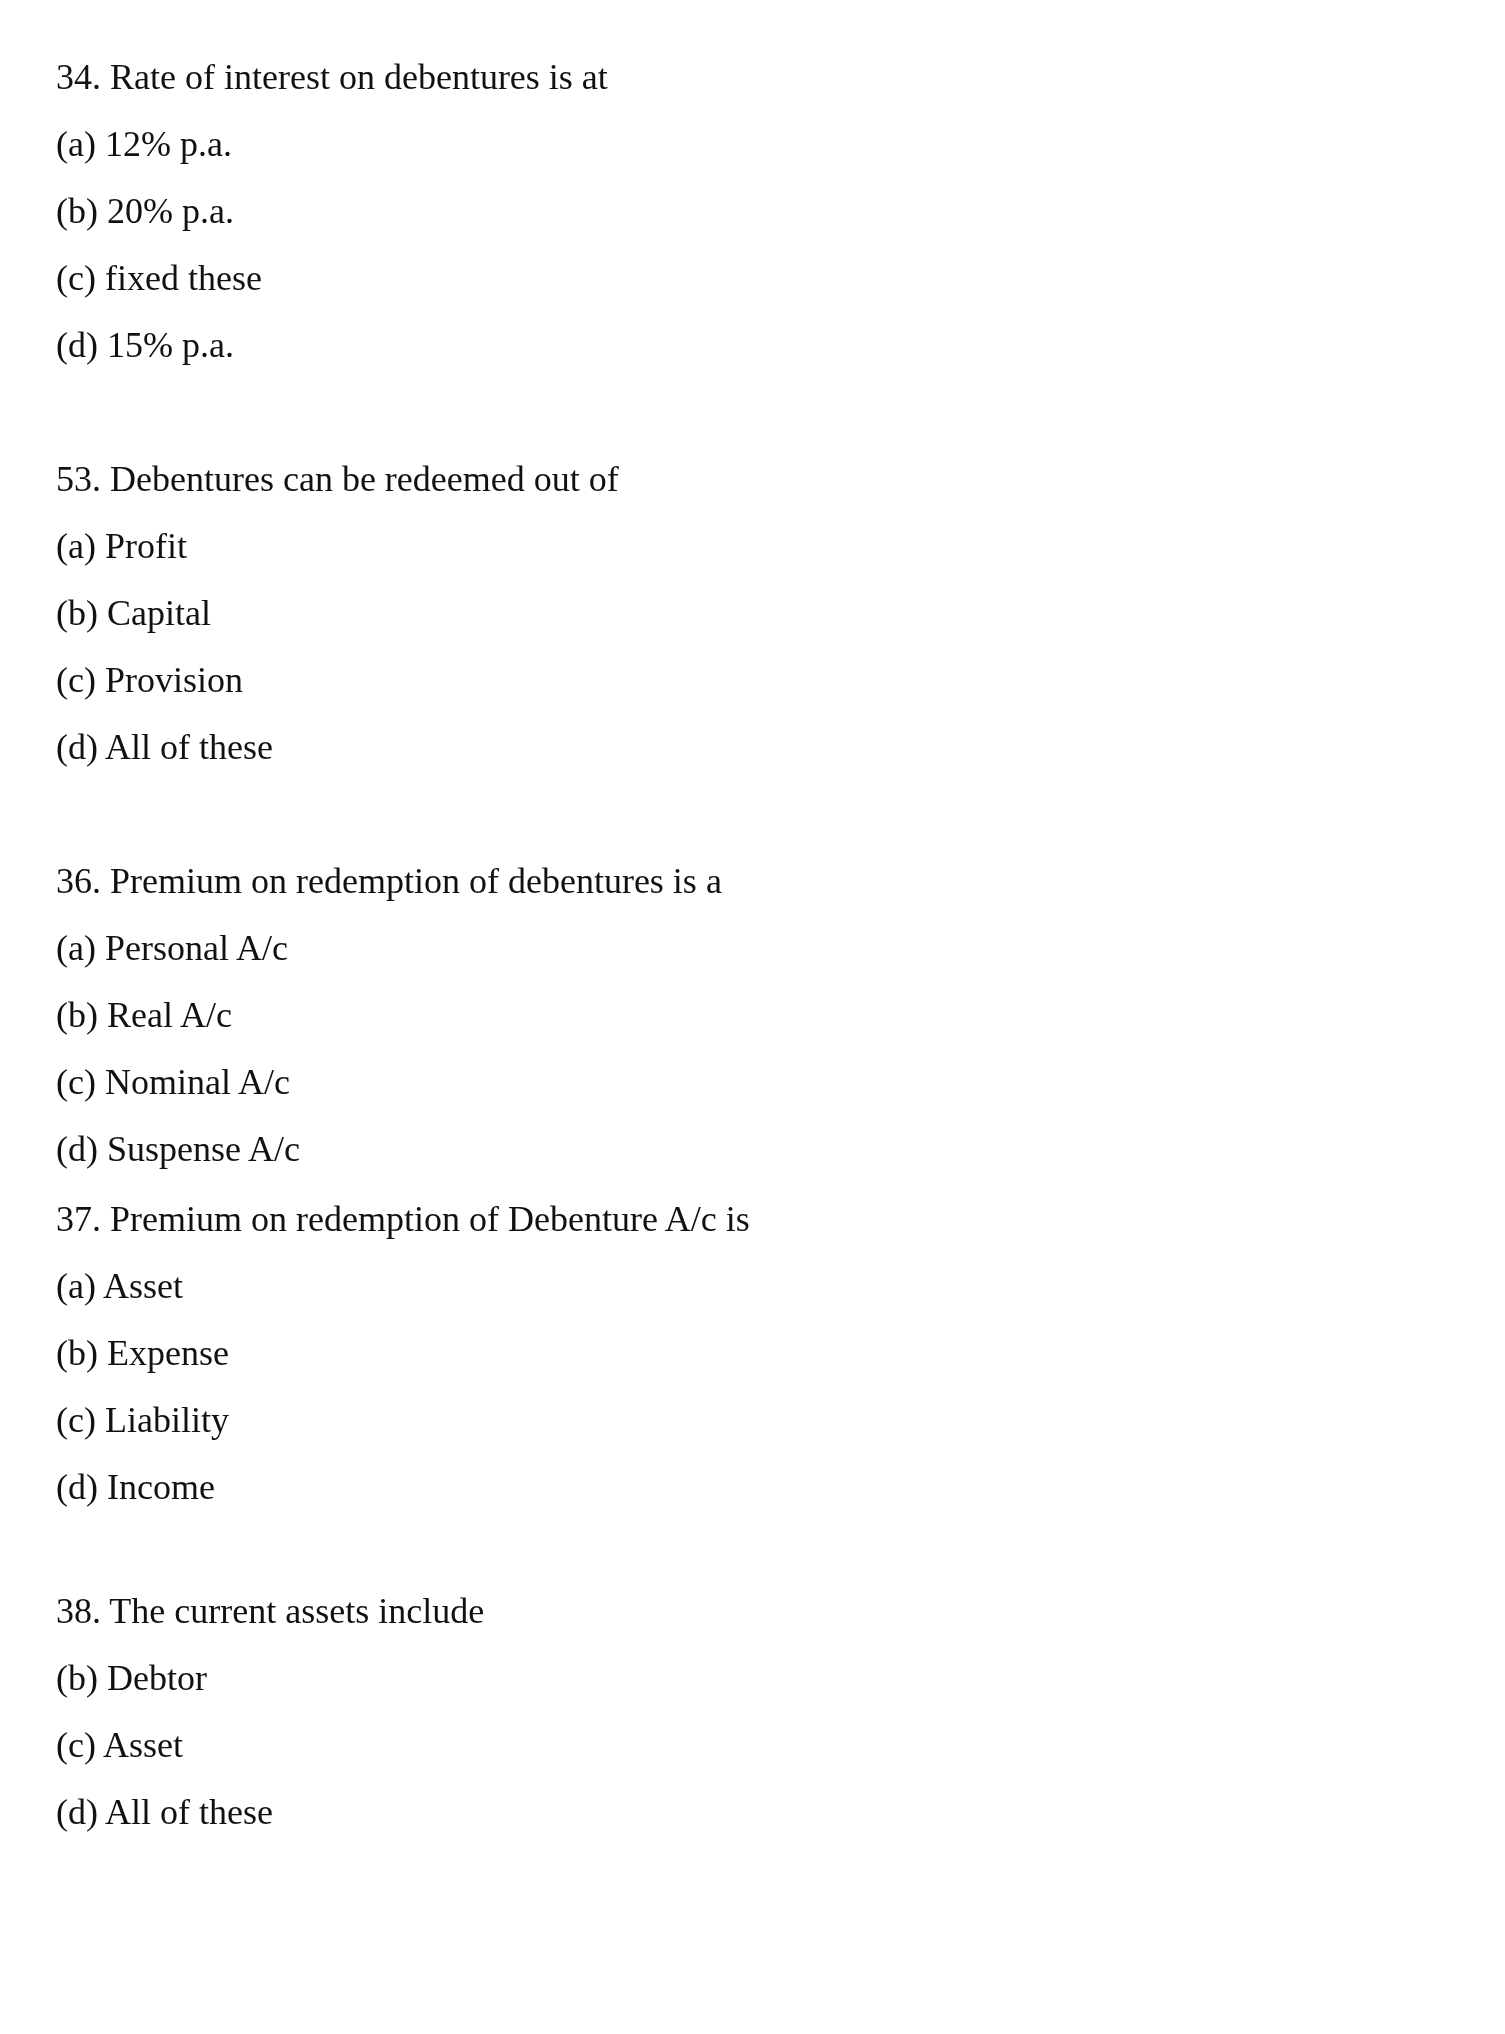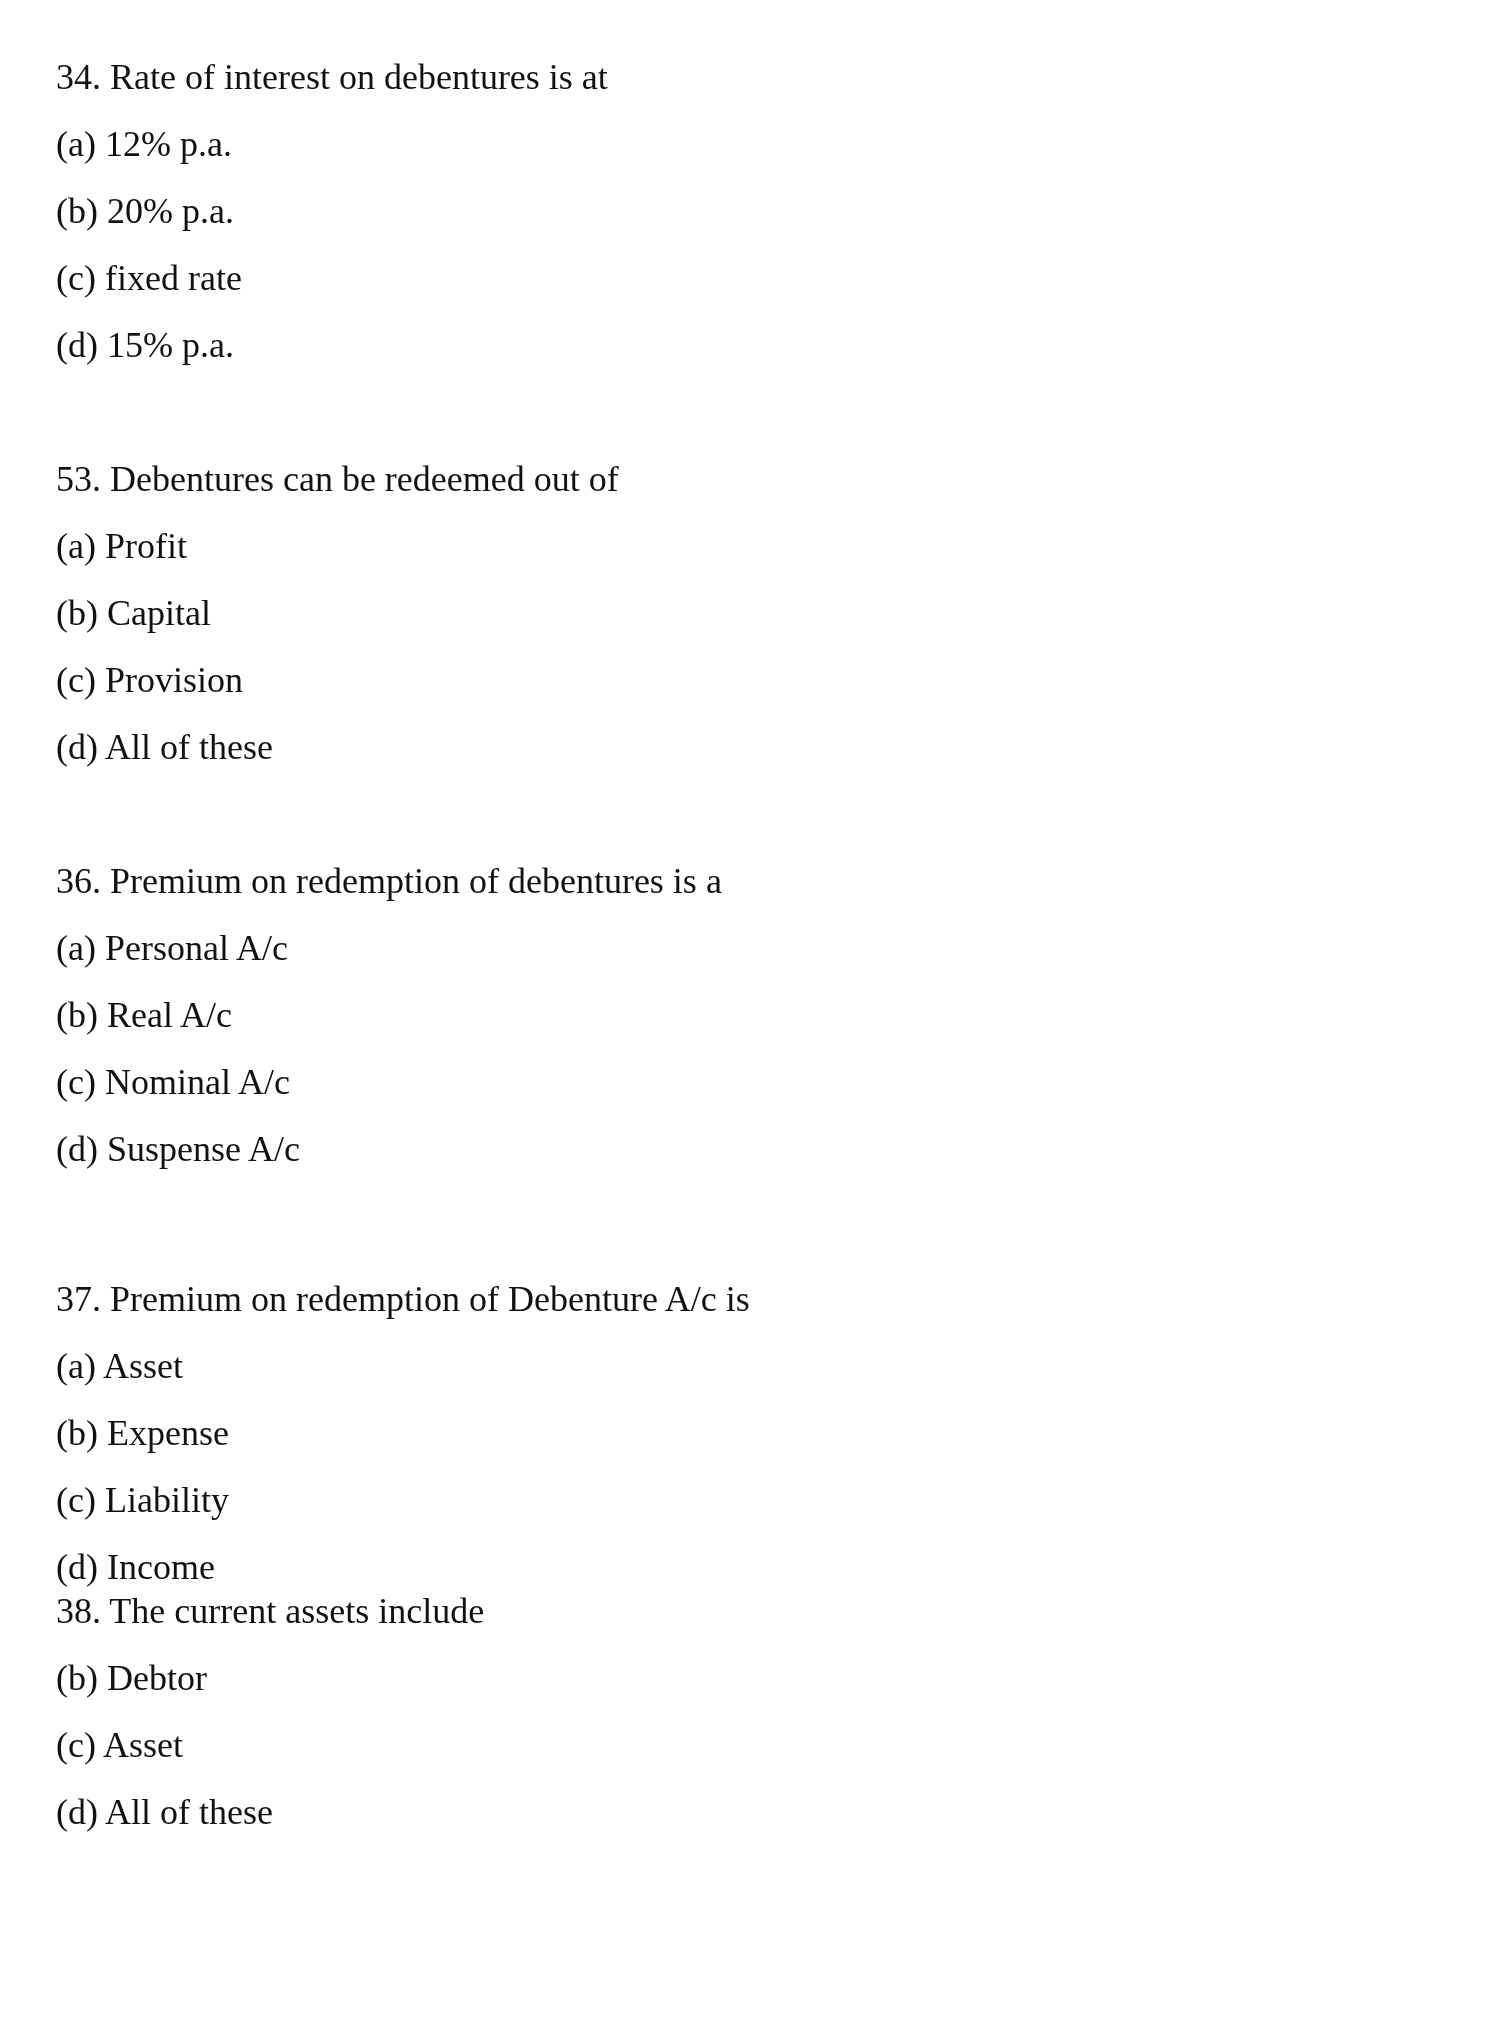--- a/index.html
+++ b/index.html
@@ -36,41 +36,41 @@
       position: relative;
     }
     .line span.txt {
       position: absolute;
       left: 0;
       bottom: 0;
     }
     .q1 { top: 36px; }
     .q2 { top: 438px; }
     .q3 { top: 840px; }
-    .q4 { top: 1258px; }
+    .q4 { top: 1178px; }
     .q5 { top: 1570px; }
     .line .txt { display: inline-block; transform: translateY(-8px); }
   </style>
 </head>
 <body>
 
 <div class="page">
 
   <div class="question q1">
     <div class="line">
         <span class="txt">34. Rate of interest on debentures is at</span>
       </div>
     <div class="line">
         <span class="txt">(a) 12% p.a.</span>
       </div>
     <div class="line">
         <span class="txt">(b) 20% p.a.</span>
       </div>
     <div class="line">
-        <span class="txt">(c) fixed rate</span>
+        <span class="txt">(c) fixed these</span>
       </div>
     <div class="line">
         <span class="txt">(d) 15% p.a.</span>
       </div>
   </div>
 
   <div class="question q2">
     <div class="line">
         <span class="txt">53. Debentures can be redeemed out of</span>
       </div>

